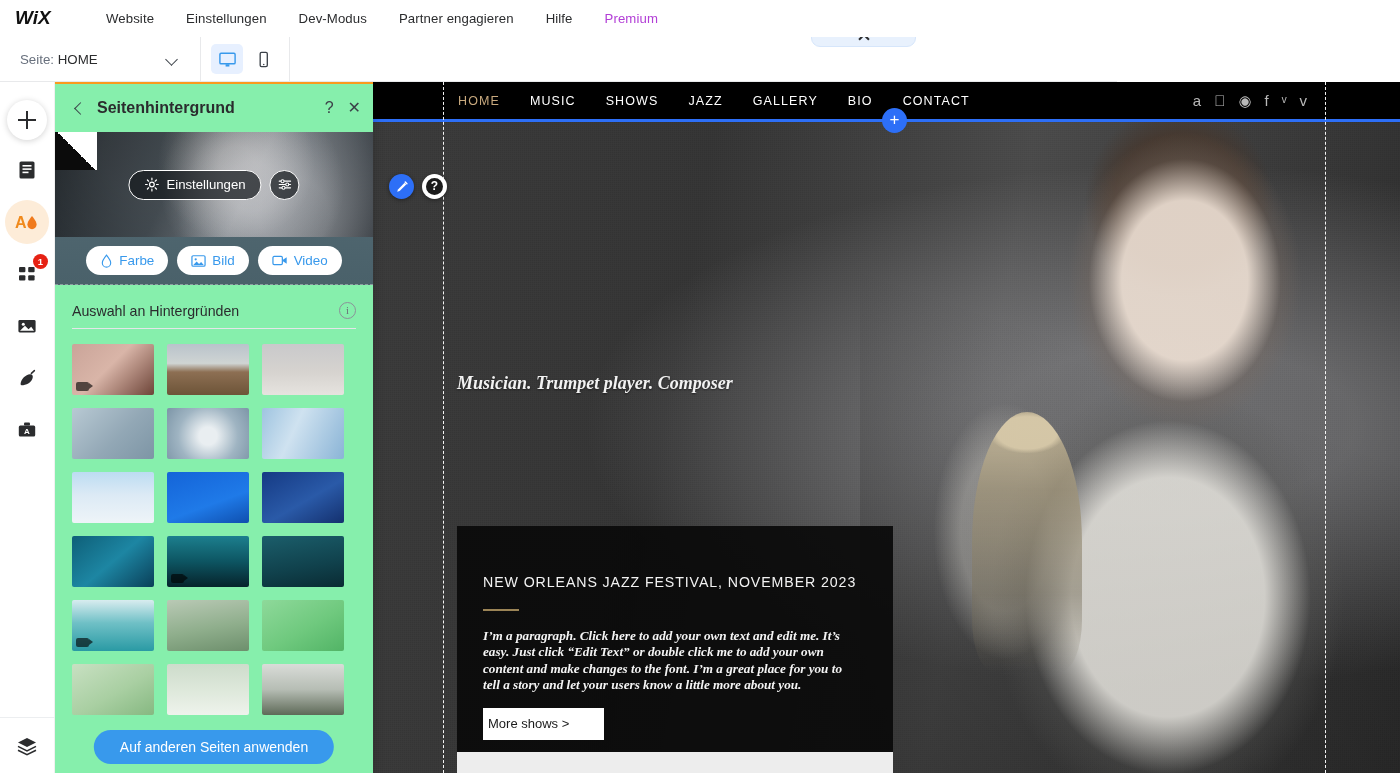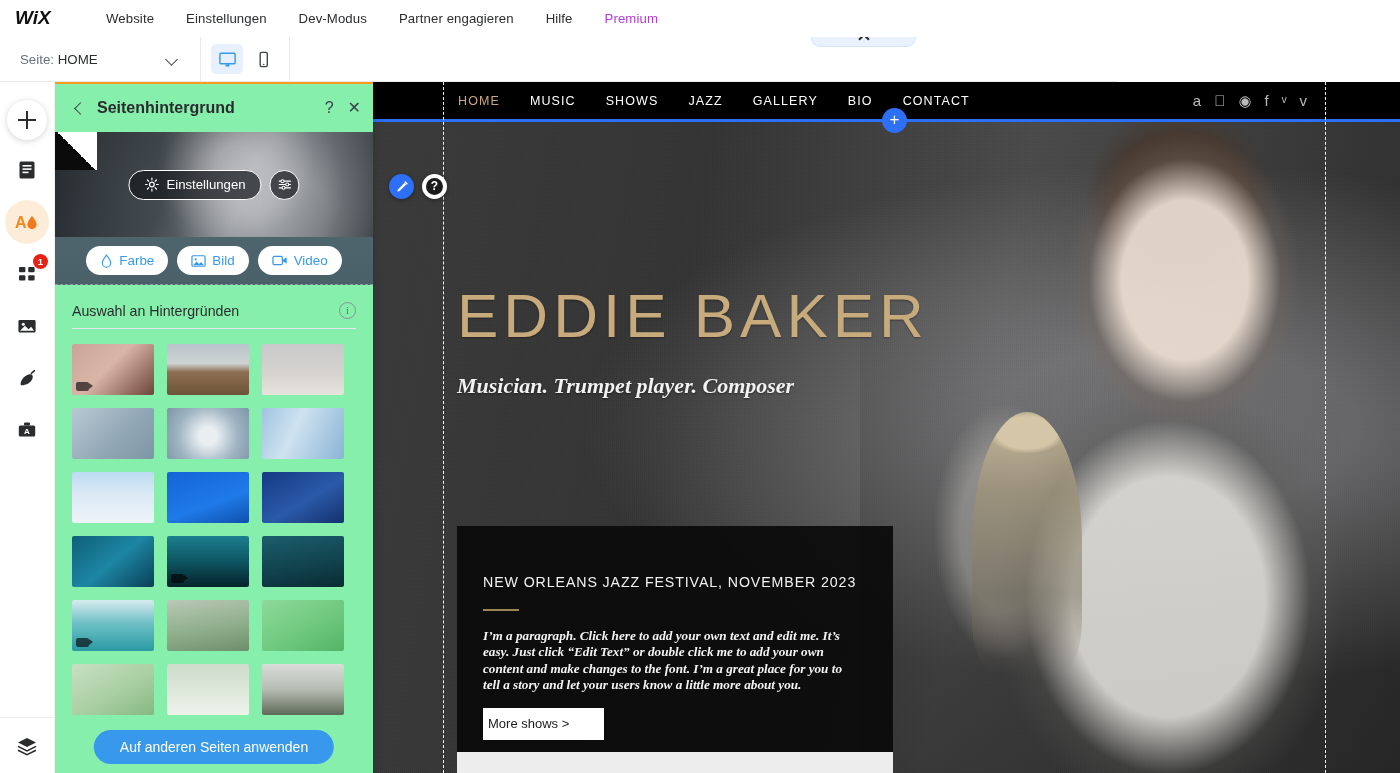--- a/index.html
+++ b/index.html
@@ -266,21 +266,21 @@
     filter: blur(.4px);
   }
   .hero-title {
     position: absolute; left: 84px; top: 158px;
     color: #c8ab7c; font-size: 62px; letter-spacing: 5px;
     font-weight: 300; font-family: "Liberation Sans", sans-serif;
     text-shadow: 0 1px 2px rgba(0,0,0,.35);
   }
   .hero-sub {
     position: absolute; left: 84px; top: 251px;
-    color: #f2f2f2; font-size: 22px; font-style: italic; font-weight: bold;
+    color: #f2f2f2; font-size: 18px; font-style: italic; font-weight: bold;
     font-family: "Liberation Serif", serif;
     text-shadow: 0 1px 2px rgba(0,0,0,.5);
   }
   .shows-card {
     position: absolute; left: 84px; top: 404px;
     width: 436px; height: 258px;
     background: rgba(10,10,10,.93);
     padding: 36px 26px 0 26px;
   }
   .shows-title {
@@ -563,21 +563,20 @@
 
     <div class="blue-rule">
       <div class="add-strip-btn">+</div>
     </div>
 
     <div class="hero">
       <div class="grain"></div>
       <div class="portrait"></div>
       <div class="trumpet"></div>
 
-      <div class="hero-title">EDDIE BAKER</div>
       <div class="hero-sub">Musician. Trumpet player. Composer</div>
 
       <div class="shows-card">
         <div class="shows-sub">NEW ORLEANS JAZZ FESTIVAL, NOVEMBER 2023</div>
         <div class="shows-rule"></div>
         <div class="shows-body">I’m a paragraph. Click here to add your own text and edit me. It’s easy. Just click “Edit Text” or double click me to add your own content and make changes to the font. I’m a great place for you to tell a story and let your users know a little more about you.</div>
         <button class="shows-btn">More shows &gt;</button>
       </div>
 
       <div class="bottom-strip"></div>

